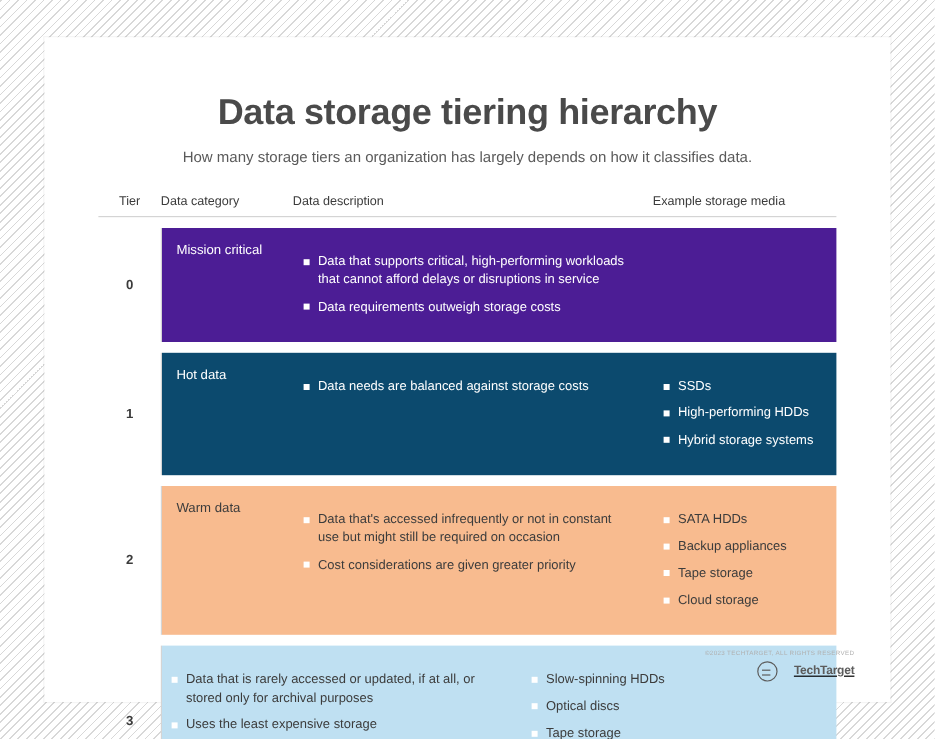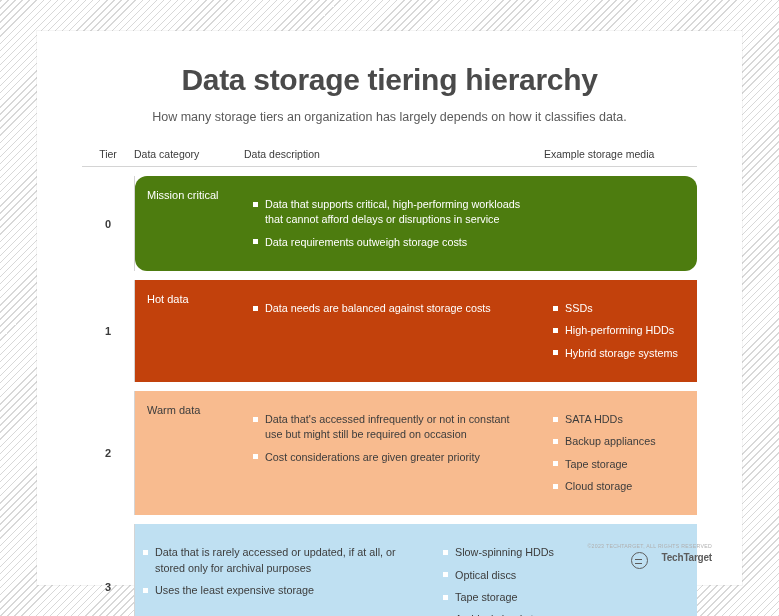--- a/index.html
+++ b/index.html
@@ -33,21 +33,21 @@
     width: 705px;
     height: 554px;
     background: #ffffff;
     box-shadow: 0 0 0 1px rgba(0,0,0,0.04);
   }
   .title {
     text-align: center;
     font-size: 30px;
     font-weight: bold;
     color: #4a4a4a;
-    margin-top: 32px;
+    margin-top: 46px;
     letter-spacing: -0.3px;
   }
   .subtitle {
     text-align: center;
     font-size: 12.5px;
     color: #5a5a5a;
     line-height: 1.45;
     margin-top: 11px;
   }
   .table {
@@ -126,25 +126,25 @@
     content: "";
     position: absolute;
     left: 0;
     top: 4.5px;
     width: 5px;
     height: 5px;
     background: currentColor;
   }
 
   
-  .t0 .band { background: #4d7c0f; border-radius: 12px; }
+  .t0 .band { background: #4c1d95; }
   .t0 .band .cat, .t0 .band li { color: #ffffff; }
   .t0 .band li:before { background: #ffffff; }
 
-  .t1 .band { background: #c2410c; }
+  .t1 .band { background: #0c4a6e; }
   .t1 .band .cat, .t1 .band li { color: #ffffff; }
   .t1 .band li:before { background: #ffffff; }
 
   .t2 .band { background: #f8bb8f; }
   .t2 .band .cat, .t2 .band li { color: #3c3c3c; }
   .t2 .band li:before { background: #ffffff; }
 
   .t3 .band { background: #bfe0f2; }
   .t3 .band .cat, .t3 .band li { color: #3c3c3c; }
   .t3 .band li:before { background: #ffffff; }
@@ -156,22 +156,23 @@
     text-align: right;
   }
   .copyright {
     font-size: 5.2px;
     color: #b0b0b0;
     letter-spacing: 0.3px;
     margin-bottom: 3px;
   }
   .logo {
     display: inline-flex;
-    align-items: flex-start;
+    align-items: center;
     gap: 14px;
+    text-decoration: underline;
   }
   .logo-mark {
     width: 15px; height: 15px;
     border-radius: 50%;
     border: 1.6px solid #5c5c5c;
     position: relative;
   }
   .logo-mark:after {
     content: "";
     position: absolute;

